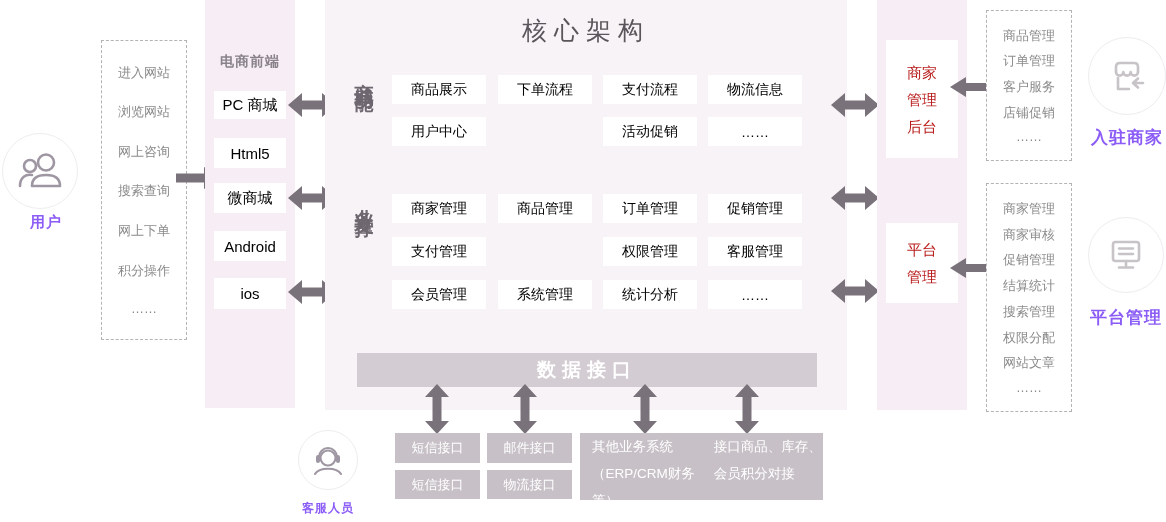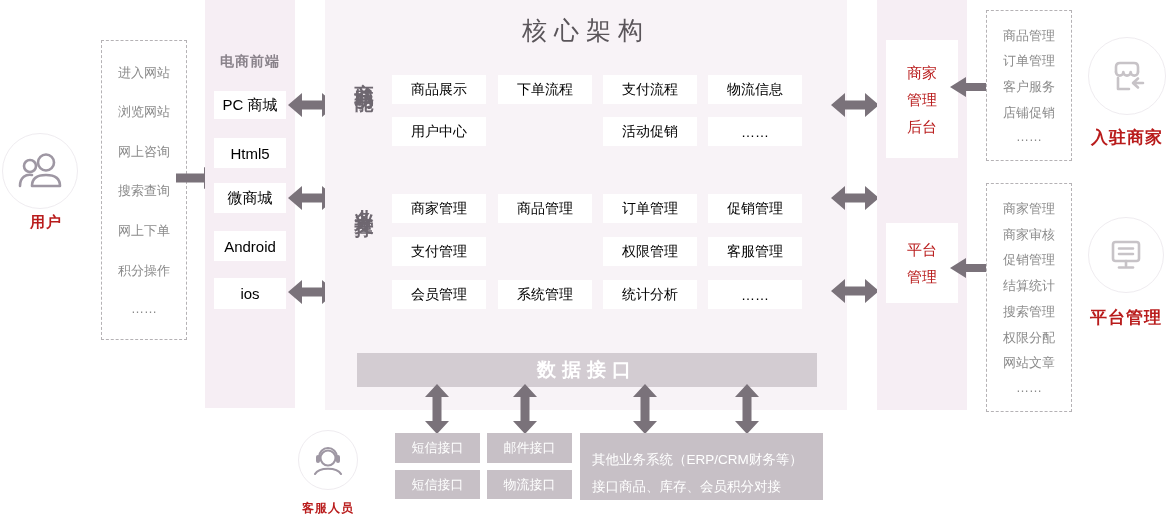--- a/index.html
+++ b/index.html
@@ -1,21 +1,21 @@
 <!DOCTYPE html>
 <html><head>
 <meta charset="utf-8">
 <style>
   * { margin:0; padding:0; box-sizing:border-box; }
   html,body { background:#ffffff; }
   body { font-family:"Liberation Sans","DejaVu Sans",sans-serif; }
   .stage { position:relative; width:1166px; height:522px; background:#fff; overflow:hidden; }
   .circle { position:absolute; background:#fff; border:1px solid #efecf0; border-radius:50%;
             display:flex; align-items:center; justify-content:center; }
-  .big-label { position:absolute; font-weight:bold; font-size:17px; color:#b91c1c;
+  .big-label { position:absolute; font-weight:bold; font-size:17px; color:#8b5cf6;
                text-align:center; letter-spacing:1px; }
   .dashed { position:absolute; background:#fff; border:1px dashed #b5b2b5;
             display:flex; flex-direction:column; justify-content:space-around;
             align-items:center; padding:12px 0; }
   .dashed .item { font-size:13px; color:#8b8b8b; white-space:nowrap; }
   .column { position:absolute; background:#f6eef4; }
   .panel  { position:absolute; background:#f8f3f7; }
   .col-header { position:absolute; left:0; width:100%; text-align:center;
                 font-weight:bold; font-size:14px; color:#89828a; letter-spacing:1px; }
   .wbox { position:absolute; background:#fff; display:flex; align-items:center;
@@ -26,21 +26,21 @@
   .core-title { position:absolute; left:0; width:100%; text-align:center;
                 font-size:25px; color:#5a555a; letter-spacing:7px; }
   .vlabel { position:absolute; writing-mode:vertical-rl; text-orientation:upright;
             font-weight:bold; font-size:19px; color:#6e6770; letter-spacing:3px; }
   .data-bar { position:absolute; background:#d3ccd2; color:#ffffff; font-weight:bold;
               font-size:19px; letter-spacing:6px; display:flex; align-items:center;
               justify-content:center; }
   .iface { position:absolute; background:#c7c0c6; color:#fff; font-size:13px;
            display:flex; align-items:center; justify-content:center; }
   .bigbox { position:absolute; background:#c7c0c6; color:#fff; font-size:13.5px;
-            display:flex; flex-direction:column; justify-content:flex-end;
+            display:flex; flex-direction:row; justify-content:flex-start;
             padding-left:12px; line-height:27px; }
   .arr { position:absolute; }
   svg { display:block; }
 </style>
 </head>
 <body>
 
 <div class="stage">
 
   <div class="circle" style="left:2px;top:133px;width:76px;height:76px">

